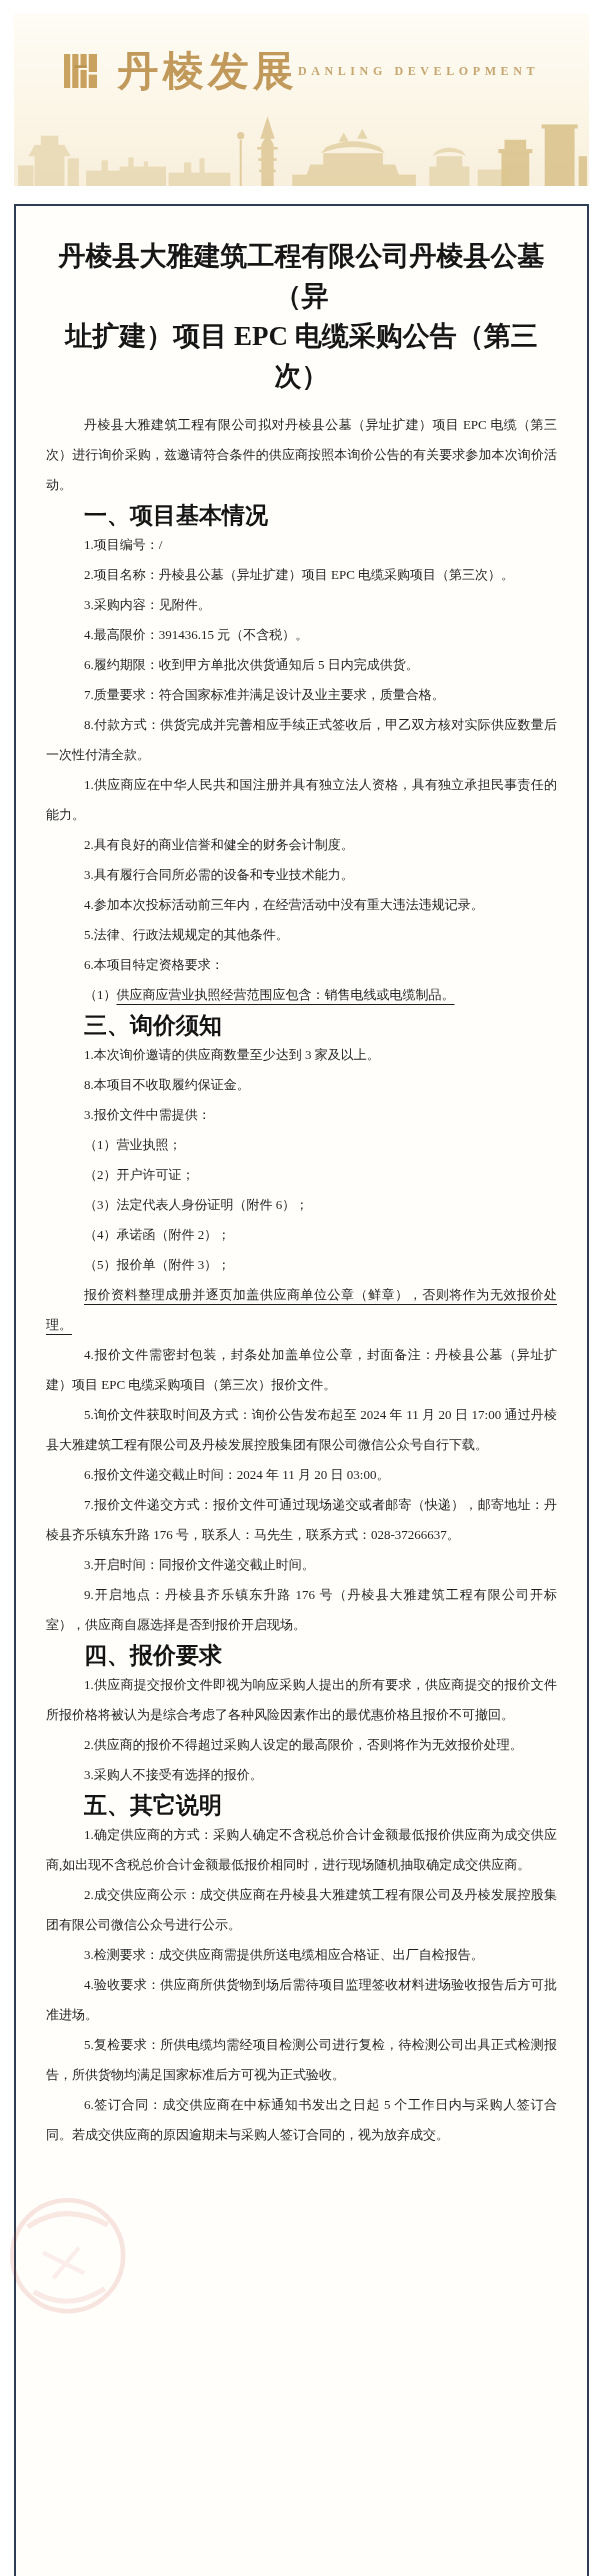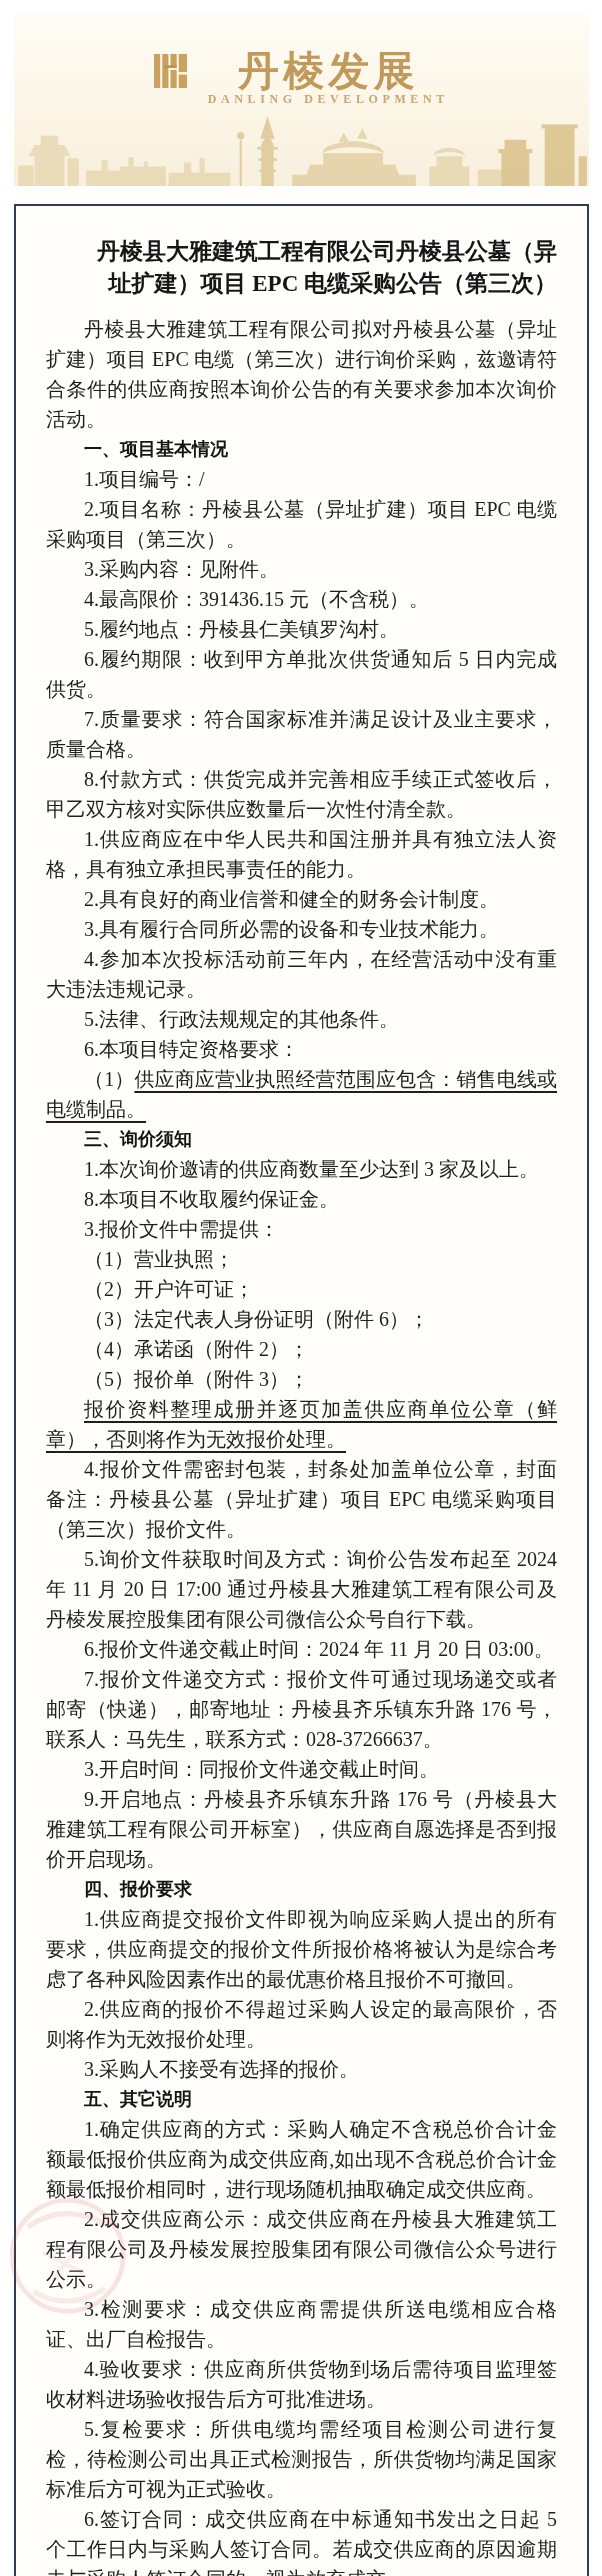--- a/index.html
+++ b/index.html
@@ -5,37 +5,37 @@
   html,body{margin:0;padding:0;background:#ffffff;}
   .page{position:relative;width:603px;height:3647px;background:#ffffff;overflow:hidden;
         font-family:"Liberation Serif","DejaVu Serif",serif;color:#1f1f1f;}
 
   
   .banner{position:absolute;left:14px;top:14.4px;width:575px;height:172px;
           background:linear-gradient(180deg,#fefcf5 0%,#fcf6e7 55%,#f8efdc 100%);overflow:hidden;}
   .logo-row{position:absolute;left:0;top:37px;width:100%;display:flex;justify-content:center;
             align-items:flex-start;gap:20.6px;}
   .logo-mark{width:33px;height:34px;flex:0 0 auto;margin-top:3.1px;}
-  .logo-texts{display:flex;flex-direction:column;align-items:center;justify-content:center;}
+  .logo-texts{display:flex;align-items:center;justify-content:center;}
   .logo-cn{font-size:41px;line-height:41px;font-weight:bold;color:#c19a5b;
            font-family:"Liberation Serif",serif;letter-spacing:4.1px;}
   .logo-en{margin-top:0;font-size:12px;letter-spacing:4.6px;color:#c6a671;
            font-family:"Liberation Serif",serif;font-weight:bold;}
   .skyline{position:absolute;left:0;bottom:0;width:100%;height:77px;}
 
   
   .frame{position:absolute;left:14px;top:204px;width:575px;height:3319px;
          border:2.6px solid #2e3d52;box-sizing:border-box;background:#fffefb;overflow:hidden;}
   .inner{padding:25px 30px 0 30px;}
-  .doc-title{margin:5.2px 0 13.4px 0;text-align:right;font-weight:bold;font-size:23px;
-             line-height:32px;color:#161616;font-family:"Liberation Serif",serif;}
-  .doc p{margin:0;font-size:20px;line-height:30px;text-align:justify;text-indent:38px;
+  .doc-title{margin:5.2px 0 13.4px 0;text-align:center;font-weight:bold;font-size:27px;
+             line-height:40px;color:#161616;font-family:"Liberation Serif",serif;}
+  .doc p{margin:0;font-size:13px;line-height:30px;text-align:justify;text-indent:38px;
          color:#1f1f1f;}
   .doc p.sec{font-family:"Liberation Sans","DejaVu Sans",sans-serif;font-weight:bold;
-             color:#141414;font-size:18px;}
+             color:#141414;font-size:23px;}
   .doc span.u{text-decoration:underline;text-underline-offset:4.6px;}
   .seal-faint{position:absolute;left:7.2px;top:2191px;width:126px;height:131px;
               opacity:.9;pointer-events:none;}
 </style>
 </head>
 <body>
 
 <div class="page">
 
   <div class="banner">
@@ -111,21 +111,20 @@
         <span>址扩建）项目 EPC 电缆采购公告（第三次）</span>
       </div>
 
       <div class="doc" id="doc-body">
           <p>丹棱县大雅建筑工程有限公司拟对丹棱县公墓（异址扩建）项目 EPC 电缆（第三次）进行询价采购，兹邀请符合条件的供应商按照本询价公告的有关要求参加本次询价活动。</p>
           <p class="sec">一、项目基本情况</p>
           <p>1.项目编号：/</p>
           <p>2.项目名称：丹棱县公墓（异址扩建）项目 EPC 电缆采购项目（第三次）。</p>
           <p>3.采购内容：见附件。</p>
           <p>4.最高限价：391436.15 元（不含税）。</p>
-          <p>5.履约地点：丹棱县仁美镇罗沟村。</p>
           <p>6.履约期限：收到甲方单批次供货通知后 5 日内完成供货。</p>
           <p>7.质量要求：符合国家标准并满足设计及业主要求，质量合格。</p>
           <p>8.付款方式：供货完成并完善相应手续正式签收后，甲乙双方核对实际供应数量后一次性付清全款。</p>
           <p>1.供应商应在中华人民共和国注册并具有独立法人资格，具有独立承担民事责任的能力。</p>
           <p>2.具有良好的商业信誉和健全的财务会计制度。</p>
           <p>3.具有履行合同所必需的设备和专业技术能力。</p>
           <p>4.参加本次投标活动前三年内，在经营活动中没有重大违法违规记录。</p>
           <p>5.法律、行政法规规定的其他条件。</p>
           <p>6.本项目特定资格要求：</p>
           <p><span>（1）</span><span class="u">供应商应营业执照经营范围应包含：销售电线或电缆制品。</span></p>

